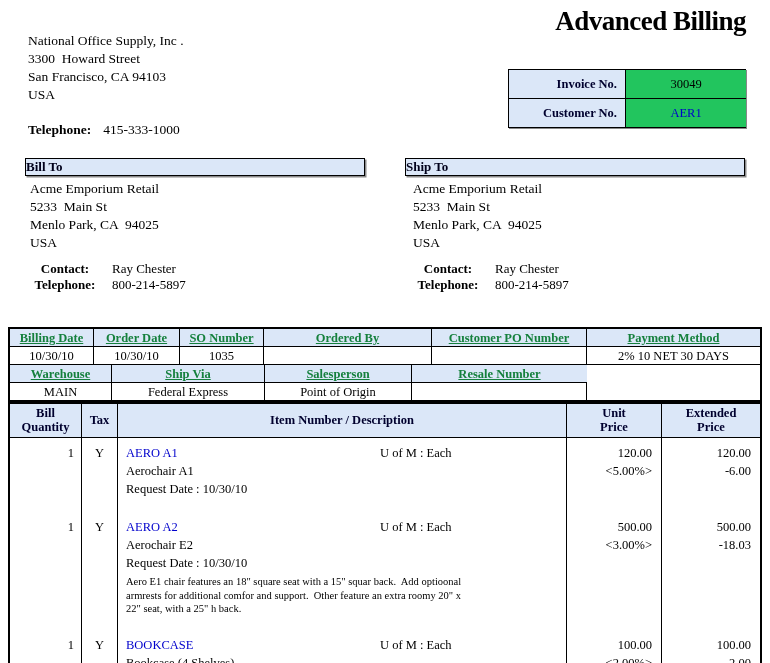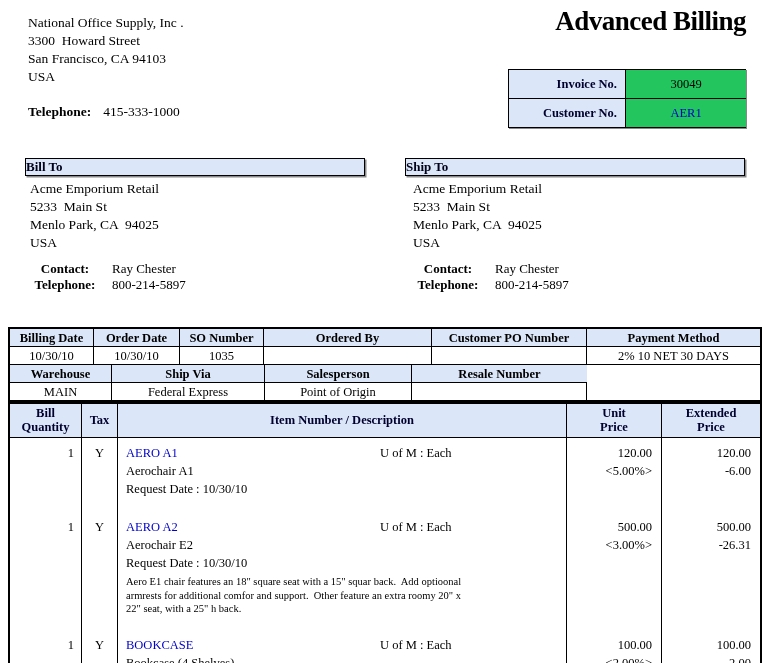--- a/index.html
+++ b/index.html
@@ -3,21 +3,21 @@
 <meta charset="utf-8">
 <style>
   * { margin:0; padding:0; box-sizing:border-box; }
   body { font-family:"Liberation Serif", serif; background:#fff; }
   .page { position:relative; width:770px; height:663px; background:#fff; overflow:hidden; color:#000; }
 
   .b { font-weight:bold; }
   .pre { white-space:pre-wrap; }
 
   
-  .company { position:absolute; left:28px; top:14px; font-size:13.5px; line-height:18px; }
+  .company { position:absolute; left:28px; top:32px; font-size:13.5px; line-height:18px; }
   .phone-row { margin-top:17px; display:flex; gap:12px; }
 
   
   .title { position:absolute; top:6px; right:24px; font-size:27px; font-weight:bold; letter-spacing:-0.5px; }
 
   
   .meta { position:absolute; left:508px; top:69px; width:238px; border:1px solid #000; box-shadow:1px 1px 0 #888; }
   .meta-row { display:grid; grid-template-columns:117px 120px; }
   .meta-row + .meta-row .meta-cell { border-top:1px solid #000; }
   .meta-label { background:#dbe7f8; font-weight:bold; font-size:12.5px; color:#00002e;
@@ -40,21 +40,21 @@
 
   
   .tables { position:absolute; left:8px; top:327px; width:754px; }
   .info-wrap { border:2px solid #000; }
   .irow { display:grid; }
   .r1 { grid-template-columns:84px 86px 84px 168px 155px 173px; }
   .r2 { grid-template-columns:102px 153px 147px 175px 173px; }
   .icell { border-right:1px solid #000; border-bottom:1px solid #000; text-align:center;
            font-size:12.5px; line-height:16px; padding:1px 2px 0 2px; min-height:17px; }
   .icell:last-child { border-right:none; }
-  .ihdr .icell { background:#dbe7f8; font-weight:bold; color:#000000; }
+  .ihdr .icell { background:#dbe7f8; font-weight:bold; color:#15803d;text-decoration:underline; }
   .ival .icell { background:#fff; }
   .irow:last-child .icell { border-bottom:none; }
 
   
   .items { border:2px solid #000; border-top:none; border-bottom:none; margin-top:0; }
   .items-grid { display:grid; grid-template-columns:72px 36px 449px 95px 98px; }
   .items-head .hcell { background:#dbe7f8; border-right:1px solid #000; border-top:2px solid #000;
                        border-bottom:1px solid #000; font-weight:bold; font-size:12.5px; color:#00002e;
                        text-align:center; padding:2px 0 3px 0; line-height:14px; white-space:pre-line;
                        display:flex; align-items:center; justify-content:center; }
@@ -214,21 +214,21 @@
           <div>Aerochair E2</div>
           <div>Request Date : 10/30/10</div>
           <div class="small-desc">Aero E1 chair features an 18" square seat with a 15" squar back.  Add optioonal armrests for additional comfor and support.  Other feature an extra roomy 20" x 22" seat, with a 25" h back.</div>
         </div>
         <div class="cell cell-money">
           <div>500.00</div>
           <div>&lt;3.00%&gt;</div>
         </div>
         <div class="cell cell-money">
           <div>500.00</div>
-          <div>-26.31</div>
+          <div>-18.03</div>
         </div>
       </div>
 
       <div class="items-grid item-row">
         <div class="cell cell-qty">1</div>
         <div class="cell cell-tax">Y</div>
         <div class="cell cell-desc">
           <div class="l1">
             <span class="link">BOOKCASE</span>
             <span class="uom">U of M : Each</span>

